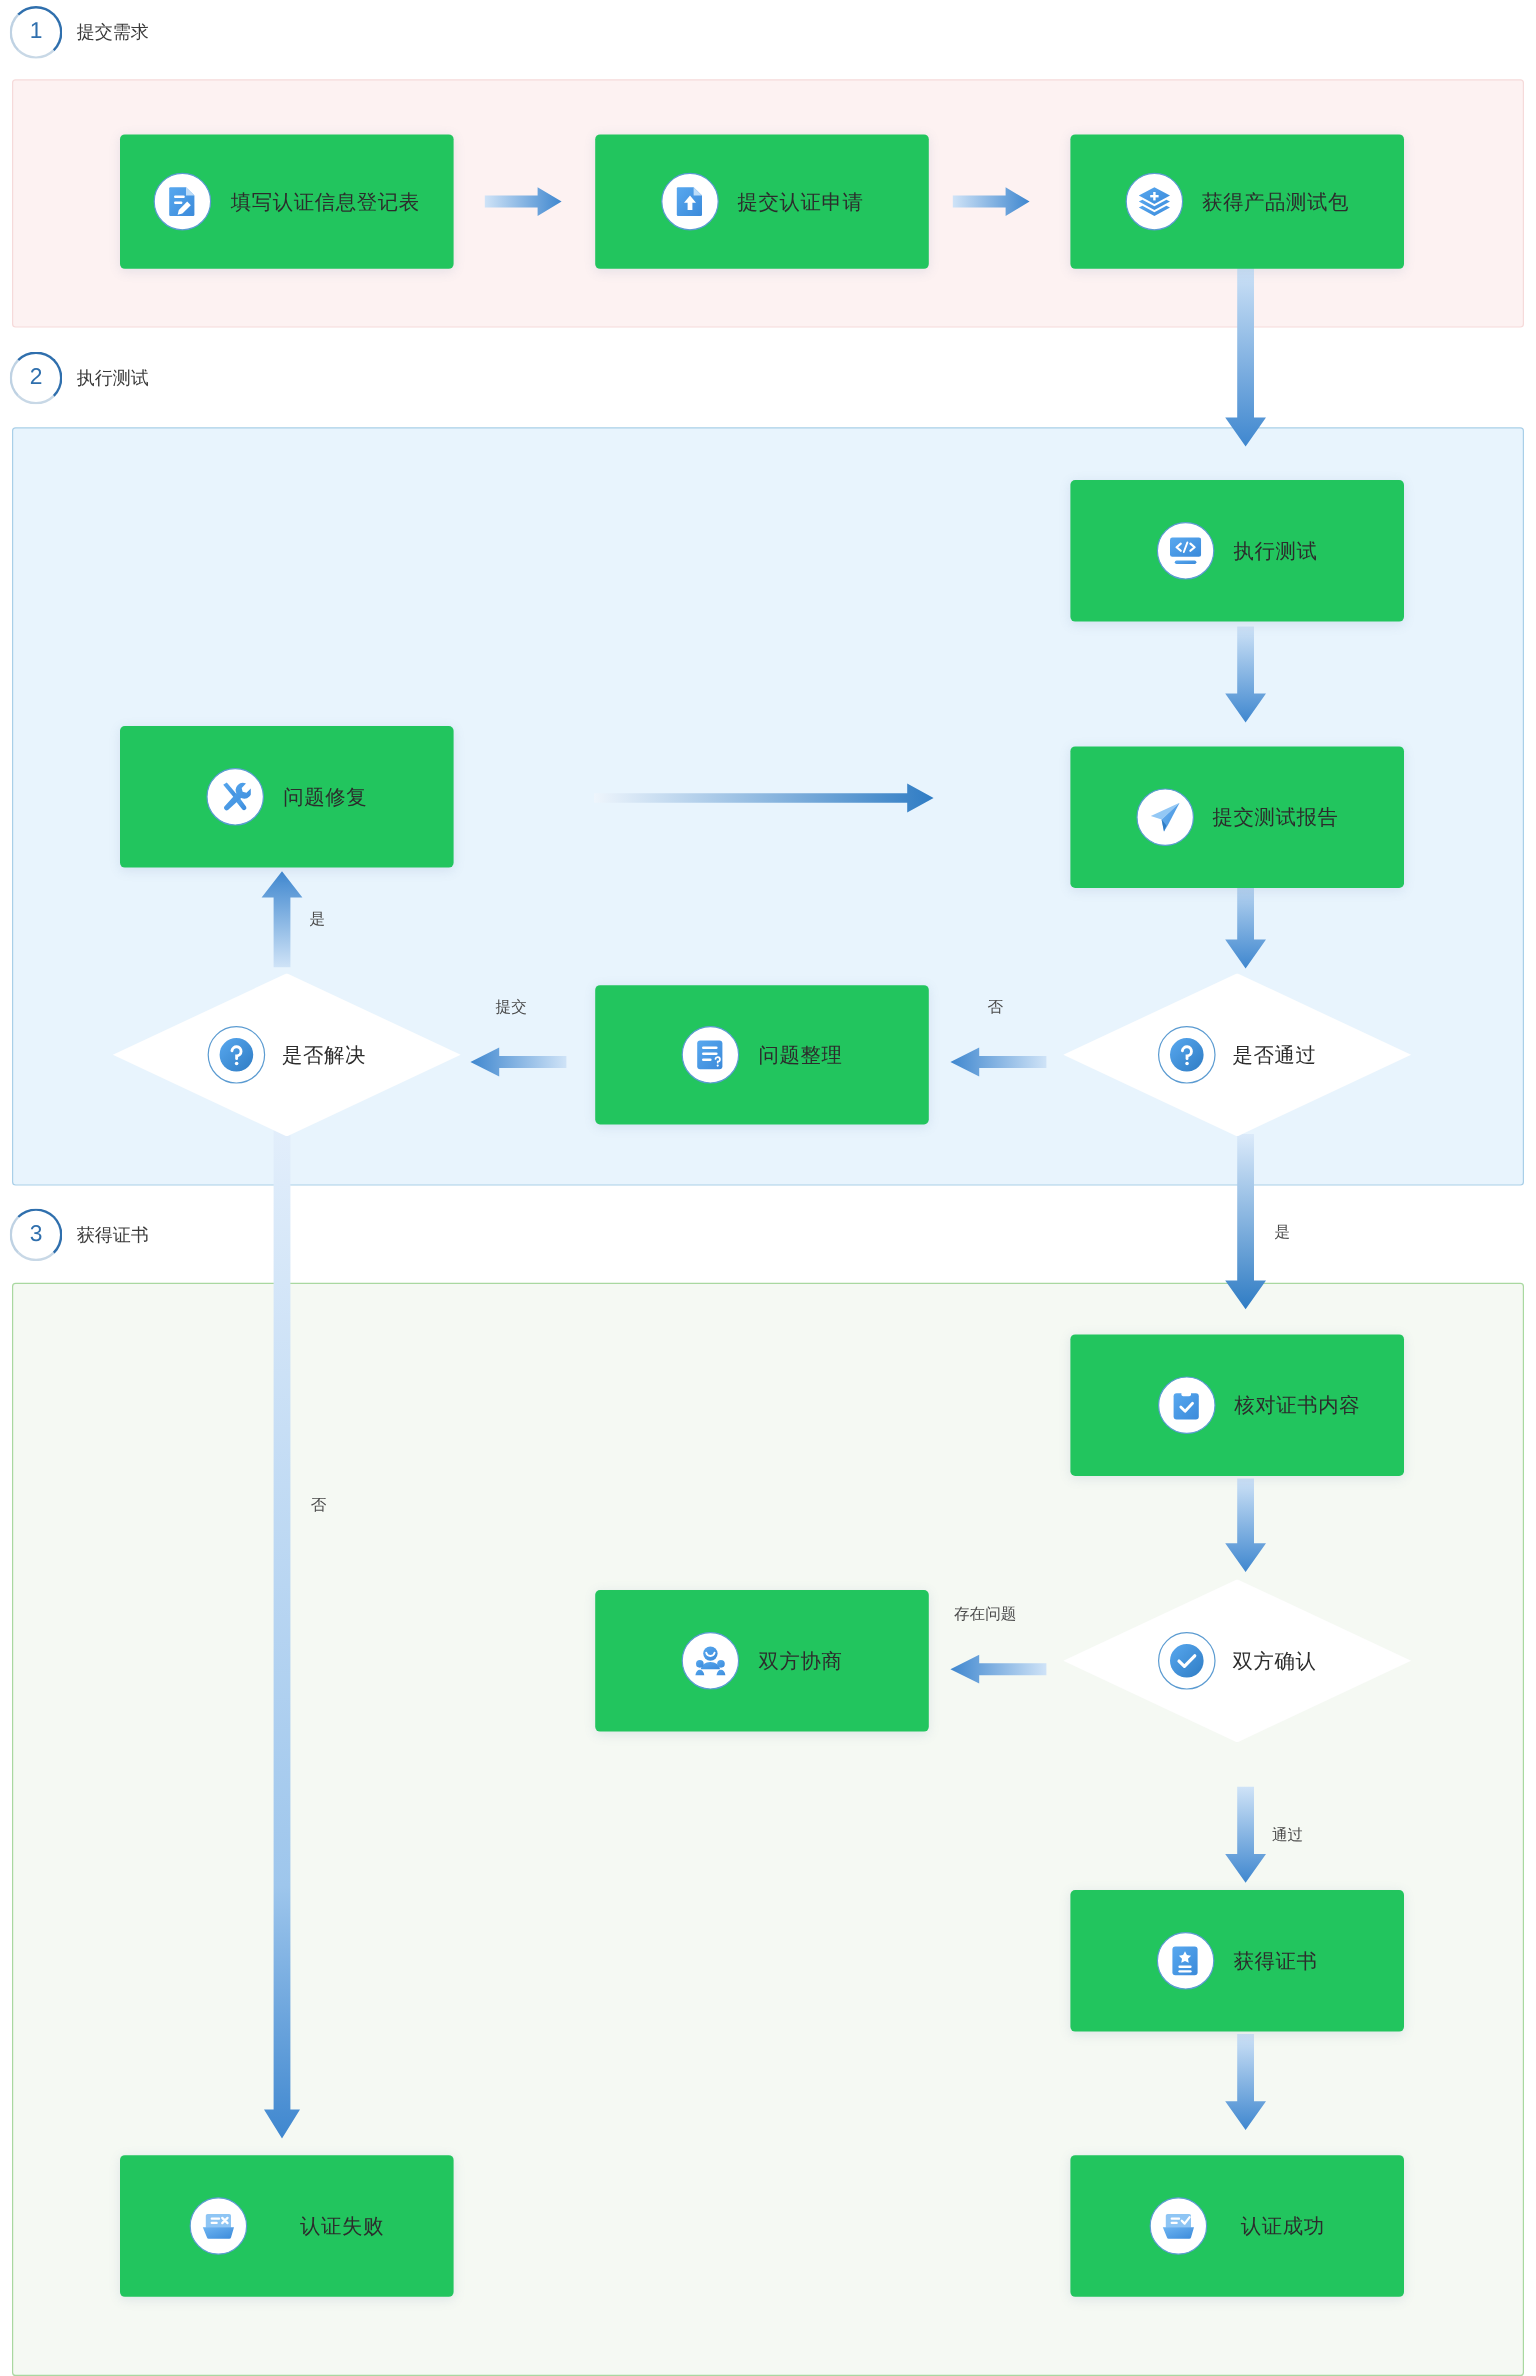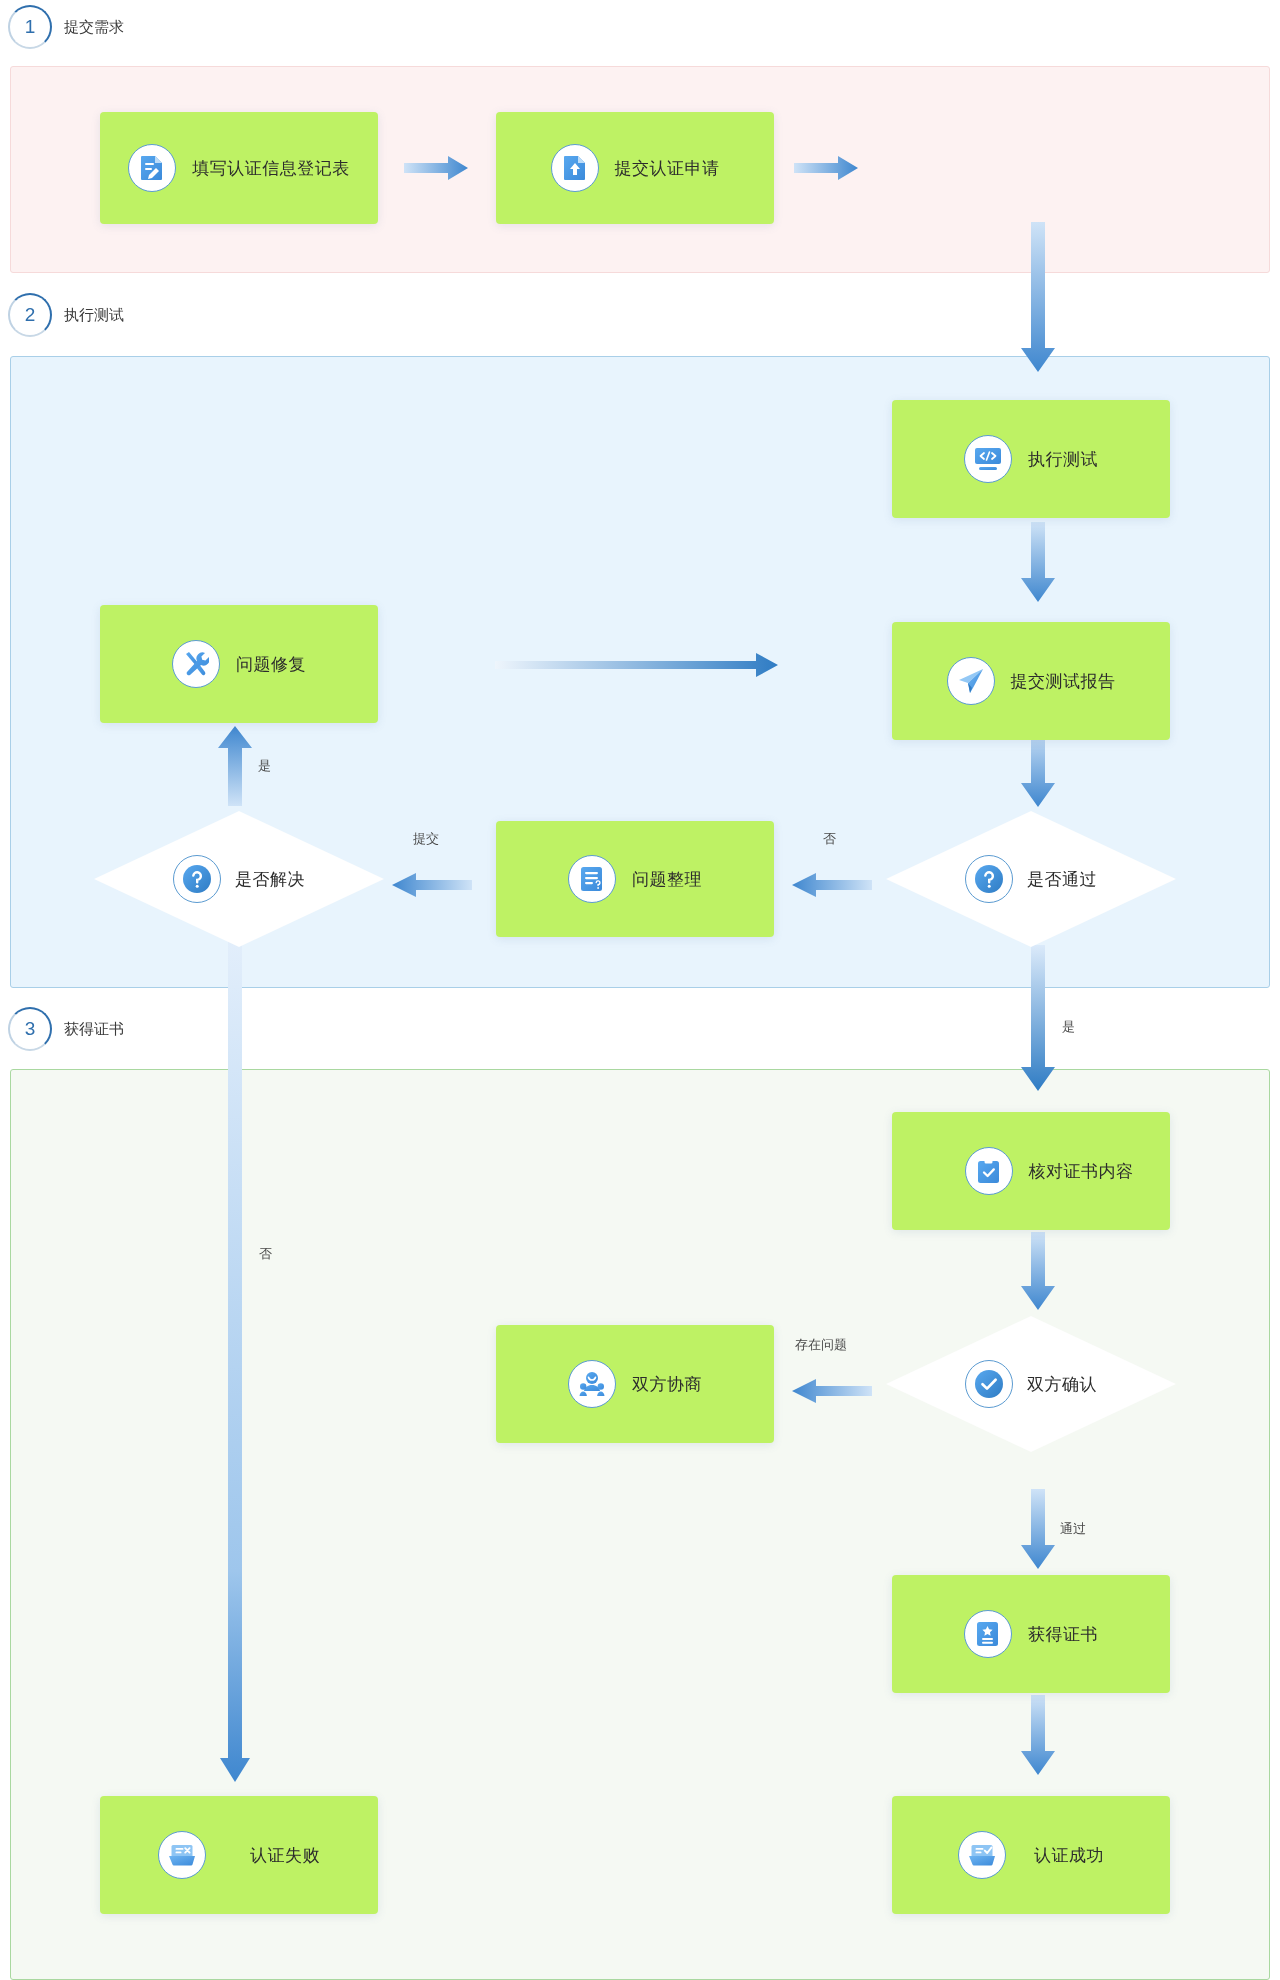--- a/index.html
+++ b/index.html
@@ -66,21 +66,21 @@
   .stage-label {
     font-size: 15px;
     color: #3a3a3a;
     white-space: nowrap;
   }
 
   
   .node {
     position: absolute;
     box-sizing: border-box;
-    background: #bef264;
+    background: #22c55e;
     border-radius: 4px;
     box-shadow: 0 2px 10px rgba(90, 120, 160, 0.14);
     display: flex;
     align-items: center;
     justify-content: center;
     gap: 16px;
     z-index: 20;
   }
   .node-label {
     font-size: 17px;
@@ -385,20 +385,38 @@
             </linearGradient>
           </defs>
         <path d="M2,1 h13 l7,7 v16 a1,1 0 0 1 -1,1 h-19 a1,1 0 0 1 -1,-1 v-22 a1,1 0 0 1 1,-1 z" fill="url(#ic2)"></path>
         <path d="M15,1 l7,7 h-7 z" fill="#bcdcf8"></path>
         <path d="M12,8 l5,6 h-3 v6 h-4 v-6 h-3 z" fill="#ffffff"></path>
       </svg>
     </span>
     <span class="node-label">提交认证申请</span>
   </div>
 
+  <div class="node" style="left:892px; top:112px; width:278px; height:112px;">
+    <span class="icon-badge">
+      <svg width="28" height="26" viewBox="0 0 28 26">
+        <defs>
+            <linearGradient id="ic3" x1="0" y1="0" x2="1" y2="1">
+          <stop offset="0%" stop-color="#58a8ef"></stop>
+              <stop offset="100%" stop-color="#3b8ada"></stop>
+            </linearGradient>
+          </defs>
+        <path d="M14,1 L27,8 L14,15 L1,8 Z" fill="url(#ic3)"></path>
+        <path d="M1,13 L14,20 L27,13 L24,11.4 L14,16.8 L4,11.4 Z" fill="url(#ic3)"></path>
+        <path d="M1,18 L14,25 L27,18 L24,16.4 L14,21.8 L4,16.4 Z" fill="url(#ic3)"></path>
+        <rect x="13" y="5" width="2" height="7" fill="#ffffff"></rect>
+        <rect x="10.5" y="7.5" width="7" height="2" fill="#ffffff"></rect>
+      </svg>
+    </span>
+    <span class="node-label">获得产品测试包</span>
+  </div>
 
   <div class="node" style="left:892px; top:400px; width:278px; height:118px;">
     <span class="icon-badge">
       <svg width="26" height="24" viewBox="0 0 26 24">
         <defs>
             <linearGradient id="ic4" x1="0" y1="0" x2="1" y2="1">
           <stop offset="0%" stop-color="#58a8ef"></stop>
               <stop offset="100%" stop-color="#3b8ada"></stop>
             </linearGradient>
           </defs>

